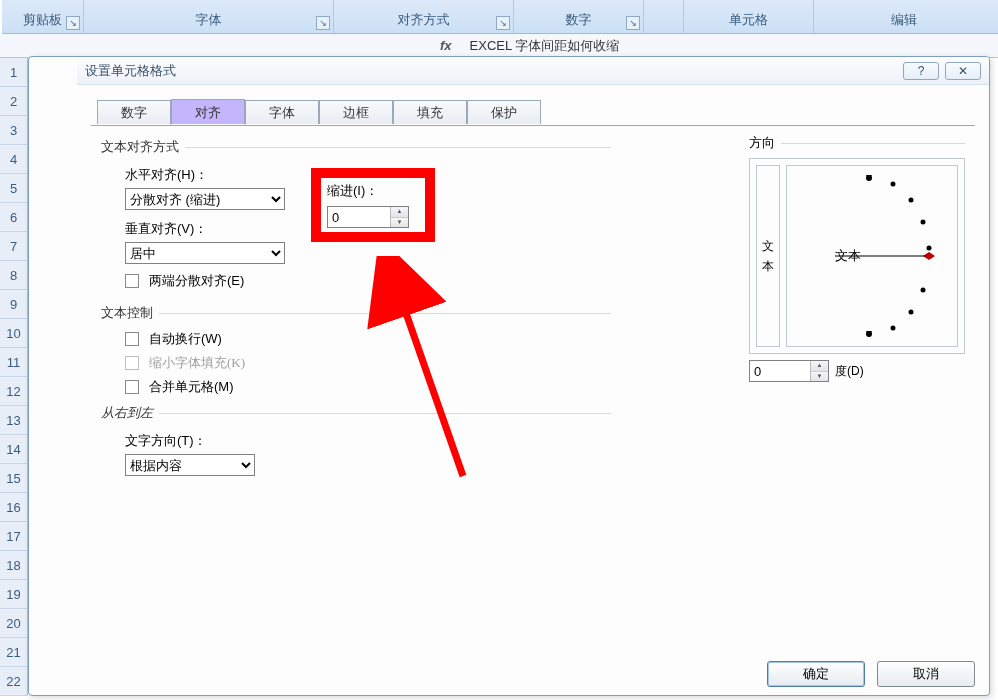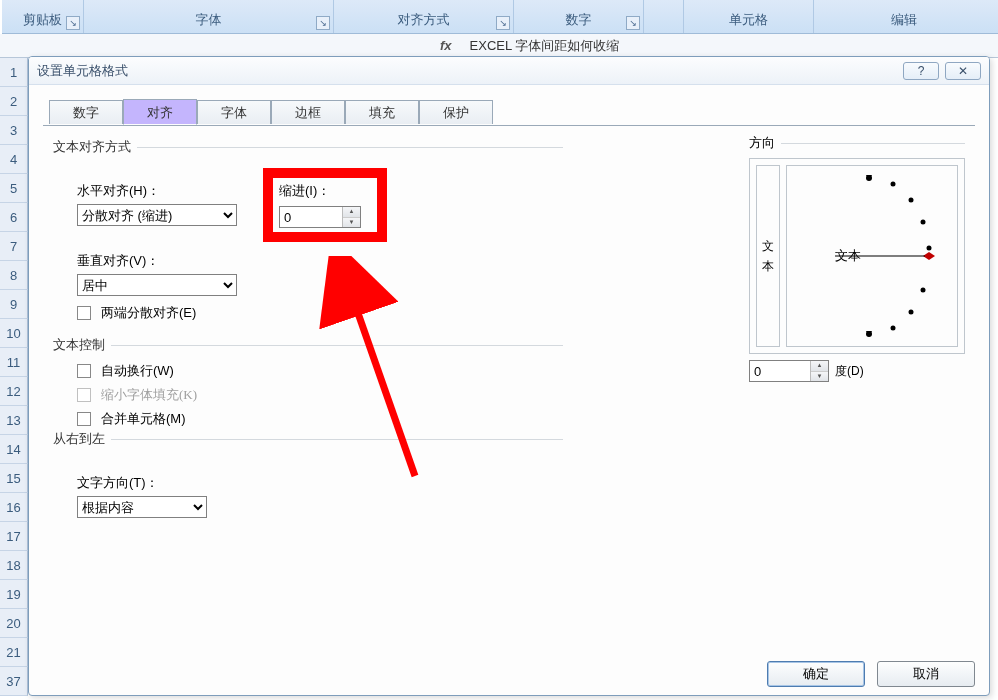--- a/index.html
+++ b/index.html
@@ -82,20 +82,21 @@
     position: absolute;
     left: 28px;
     top: 56px;
     width: 962px;
     height: 640px;
     background: #FDFDFD;
     border: 1px solid #7E9DBB;
     box-shadow: 2px 2px 6px rgba(0,0,0,0.15);
     border-radius: 4px;
     overflow: hidden;
+    padding-left: 48px;
   }
   .titlebar {
     height: 28px;
     background: linear-gradient(#FCFDFE, #EDF2F8);
     border-bottom: 1px solid #D5E0ED;
     display: flex;
     align-items: center;
     padding: 0 8px;
     font-size: 13px;
     color: #3A506B;
@@ -162,21 +163,21 @@
     margin-left: 6px;
   }
   .subrow {
     margin-left: 34px;
     margin-top: 4px;
     font-size: 13px;
     display: flex;
     align-items: center;
     gap: 6px;
   }
-  .subrow.label-row { margin-top: 26px; }
+  .subrow.label-row { margin-top: 10px; }
 
   select.combo {
     width: 160px;
     height: 22px;
     border: 1px solid #808080;
     font-size: 13px;
     background: #fff;
     font-family: inherit;
   }
   select.combo.small { width: 130px; }
@@ -358,21 +359,21 @@
   <div>12</div>
   <div>13</div>
   <div>14</div>
   <div>15</div>
   <div>16</div>
   <div>17</div>
   <div>18</div>
   <div>19</div>
   <div>20</div>
   <div>21</div>
-  <div>37</div>
+  <div>22</div>
 </div>
 
 <div class="dialog">
   <div class="titlebar">
     <span class="title">设置单元格格式</span>
     <div class="titlebtn">?</div>
     <div class="titlebtn">✕</div>
   </div>
 
   <div class="tabs">
@@ -418,21 +419,21 @@
       </div>
       <div class="subrow" style="margin-top:6px;font-family:Liberation Serif, serif;">
         <span class="checkbox" style="border-color:#C0C0C0"></span>
         <span class="check-label disabled">缩小字体填充(K)</span>
       </div>
       <div class="subrow" style="margin-top:6px;">
         <span class="checkbox"></span>
         <span class="check-label">合并单元格(M)</span>
       </div>
 
-      <div class="group-label" style="margin-top:2px;">
+      <div class="group-label" style="margin-top:8px;font-style:italic;">
         <span>从右到左</span>
           <span class="rule"></span>
       </div>
       <div class="subrow label-row">文字方向(T)：</div>
       <div class="subrow">
         <select class="combo small">
           <option>根据内容</option>
         </select>
       </div>
     </div>

